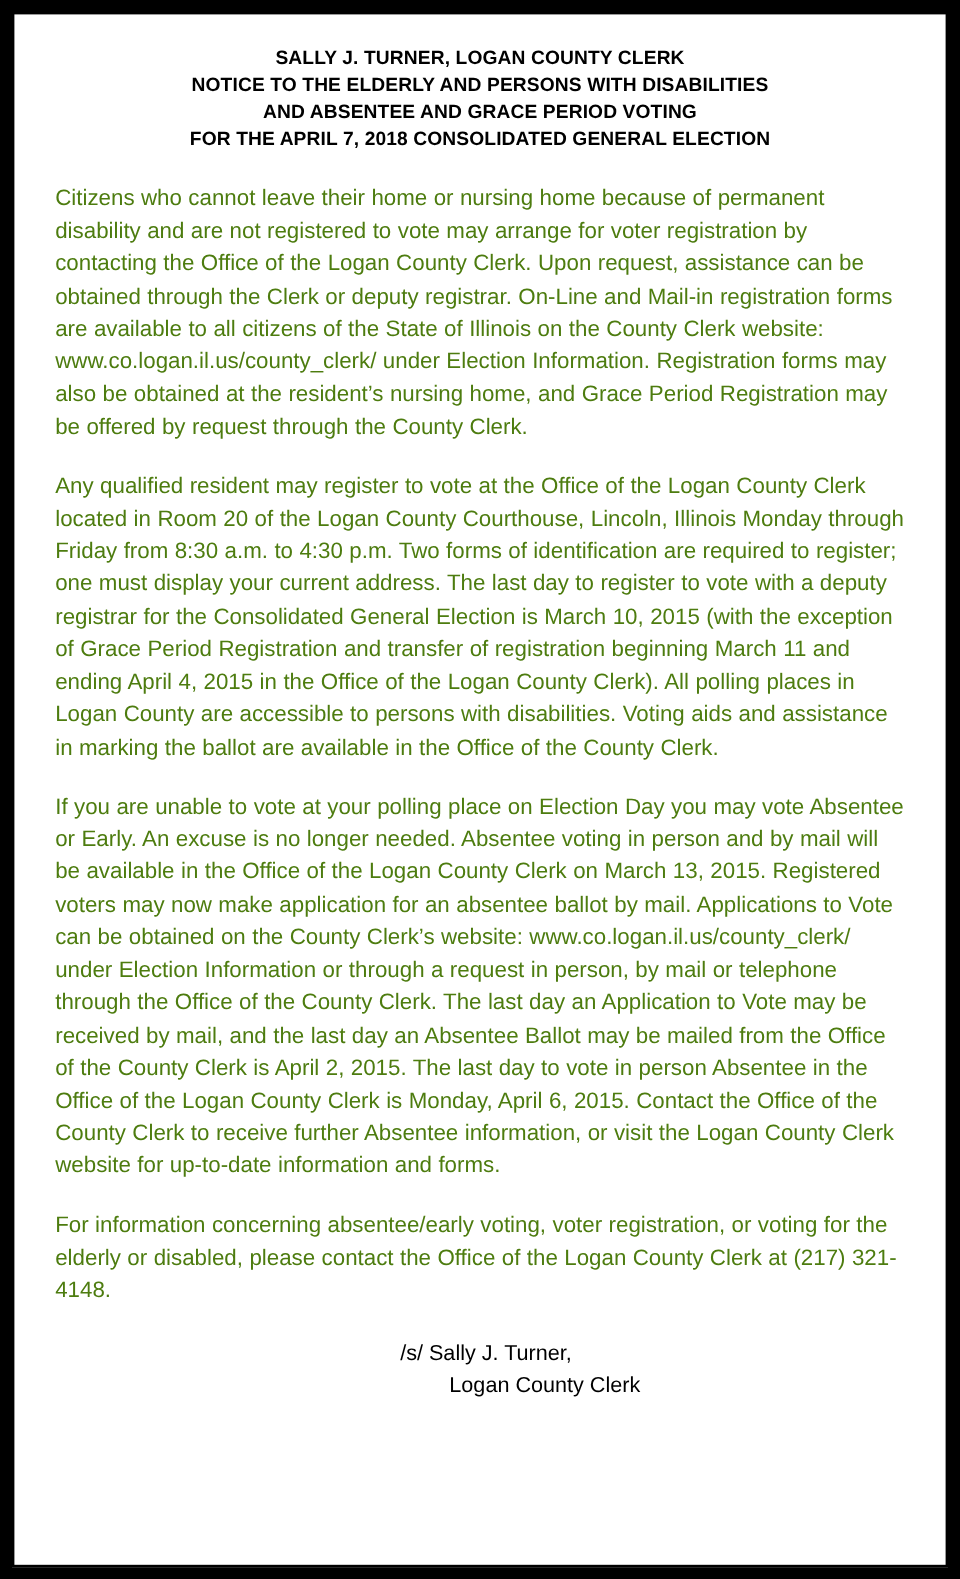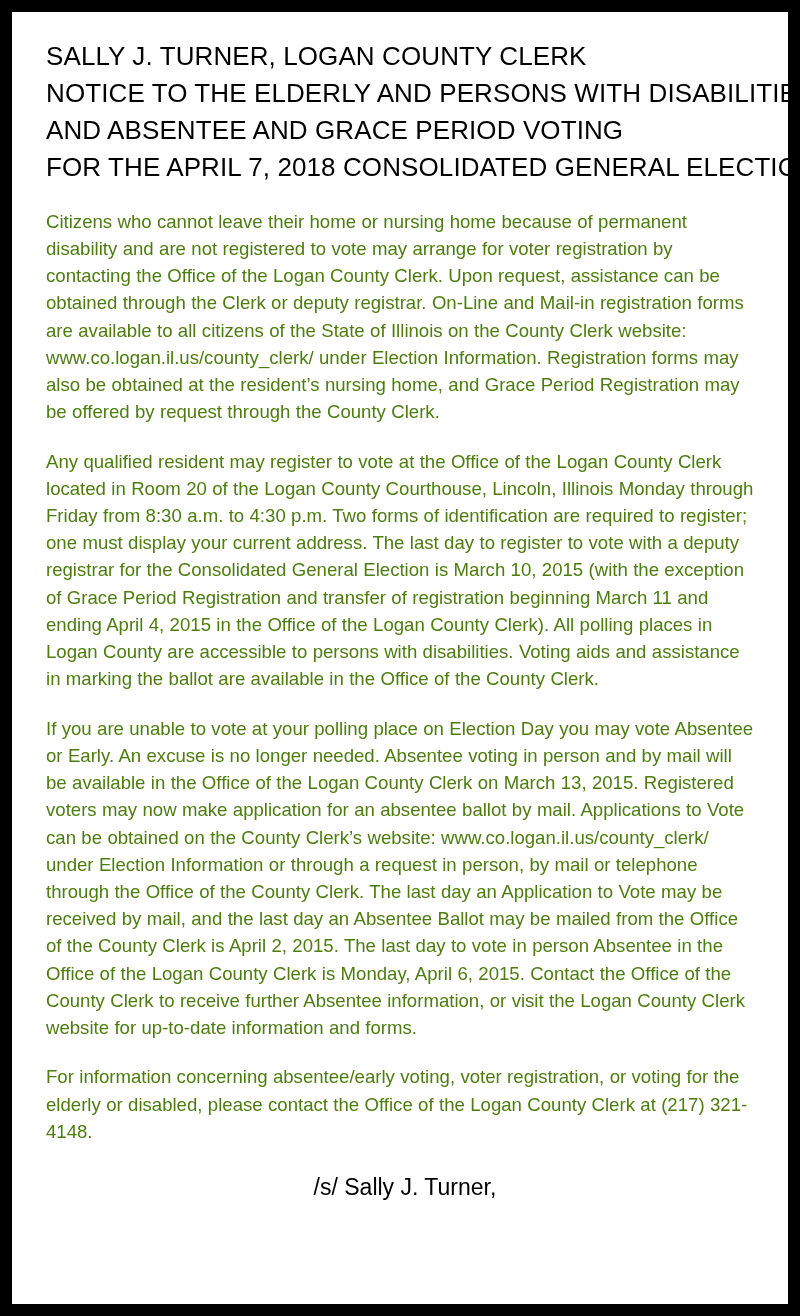--- a/index.html
+++ b/index.html
@@ -23,23 +23,23 @@
   .notice-inner {
     box-sizing: border-box;
     width: 100%;
     height: 100%;
     background: #ffffff;
     border: 2px solid #000000;
     padding: 26px 34px 18px 34px;
     overflow: hidden;
   }
   .header {
-    text-align: left;
-    font-weight: normal;
-    font-size: 26px;
+    text-align: center;
+    font-weight: bold;
+    font-size: 16px;
     line-height: 1.42;
     letter-spacing: 0.1px;
     color: #000000;
     margin: 0 0 22px 0;
   }
   .header-line {
     display: block;
     white-space: nowrap;
   }
   .body-para {
@@ -48,21 +48,21 @@
     color: #4d7c0f;
     text-align: left;
     margin: 0 0 22px 0;
     word-spacing: 0.2px;
   }
   .body-para:last-of-type {
     margin-bottom: 0;
   }
   .signature {
     margin-top: 26px;
-    font-size: 23px;
+    font-size: 18px;
     line-height: 1.465;
     color: #000000;
   }
   .sig-line-1 {
     display: block;
     text-align: center;
     padding-left: 10px;
   }
   .sig-line-2 {
     display: block;
@@ -83,16 +83,17 @@
       <span class="header-line">FOR THE APRIL 7, 2018 CONSOLIDATED GENERAL ELECTION</span>
     </div>
 
     <p class="body-para">Citizens who cannot leave their home or nursing home because of permanent disability and are not registered to vote may arrange for voter registration by contacting the Office of the Logan County Clerk.  Upon request, assistance can be obtained through the Clerk or deputy registrar. On-Line and Mail-in registration forms are available to all citizens of the State of Illinois on the County Clerk website: www.co.logan.il.us/county_clerk/ under Election Information. Registration forms may also be obtained at the resident’s nursing home, and Grace Period Registration may be offered by request through the County Clerk.</p>
     <p class="body-para">Any qualified resident may register to vote at the Office of the Logan County Clerk located in Room 20 of the Logan County Courthouse, Lincoln, Illinois Monday through Friday from 8:30 a.m. to 4:30 p.m.  Two forms of identification are required to register; one must display your current address. The last day to register to vote with a deputy registrar for the Consolidated General Election is March 10, 2015 (with the exception of Grace Period Registration and transfer of registration beginning March 11 and ending April 4, 2015 in the Office of the Logan County Clerk). All polling places in Logan County are accessible to persons with disabilities. Voting aids and assistance in marking the ballot are available in the Office of the County Clerk.</p>
     <p class="body-para">If you are unable to vote at your polling place on Election Day you may vote Absentee or Early.  An excuse is no longer needed. Absentee voting in person and by mail will be available in the Office of the Logan County Clerk on March 13, 2015.  Registered voters may now make application for an absentee ballot by mail.  Applications to Vote can be obtained on the County Clerk’s website: www.co.logan.il.us/county_clerk/ under Election Information or through a request in person, by mail or telephone through the Office of the County Clerk.  The last day an Application to Vote may be received by mail, and the last day an Absentee Ballot may be mailed from the Office of the County Clerk is April 2, 2015. The last day to vote in person Absentee in the Office of the Logan County Clerk is Monday, April 6, 2015.  Contact the Office of the County Clerk to receive further Absentee information, or visit the Logan County Clerk website for up-to-date information and forms.</p>
     <p class="body-para">For information concerning absentee/early voting, voter registration, or voting for the elderly or disabled, please contact the Office of the Logan County Clerk at (217) 321-4148.</p>
 
     <div class="signature">
       <span class="sig-line-1">/s/ Sally J. Turner,</span>
+      <span class="sig-line-2">Logan County Clerk</span>
     </div>
 
   </div>
 </div>
 
 </body></html>

